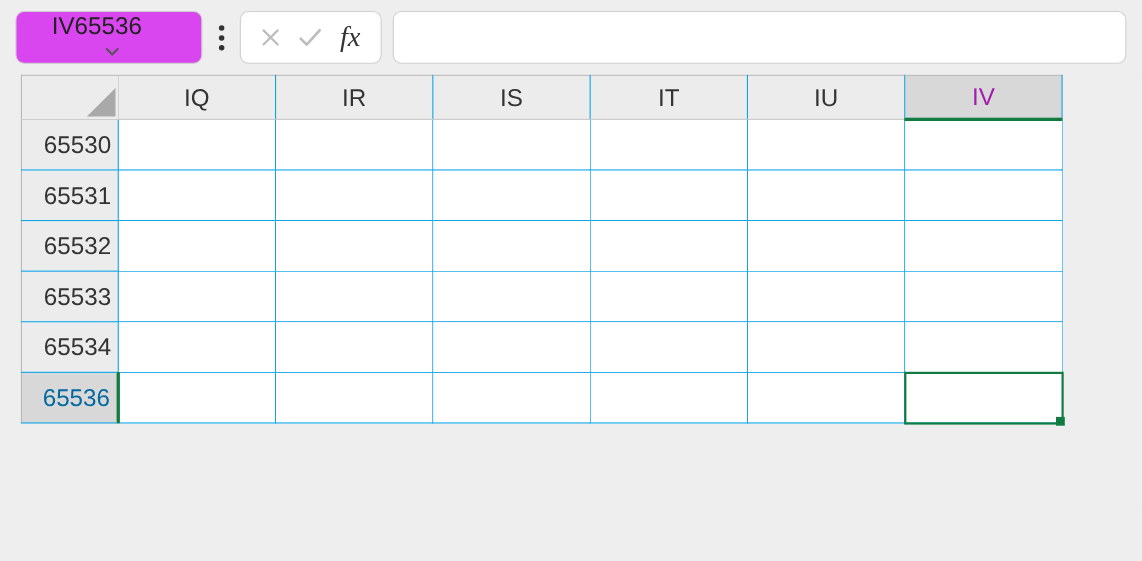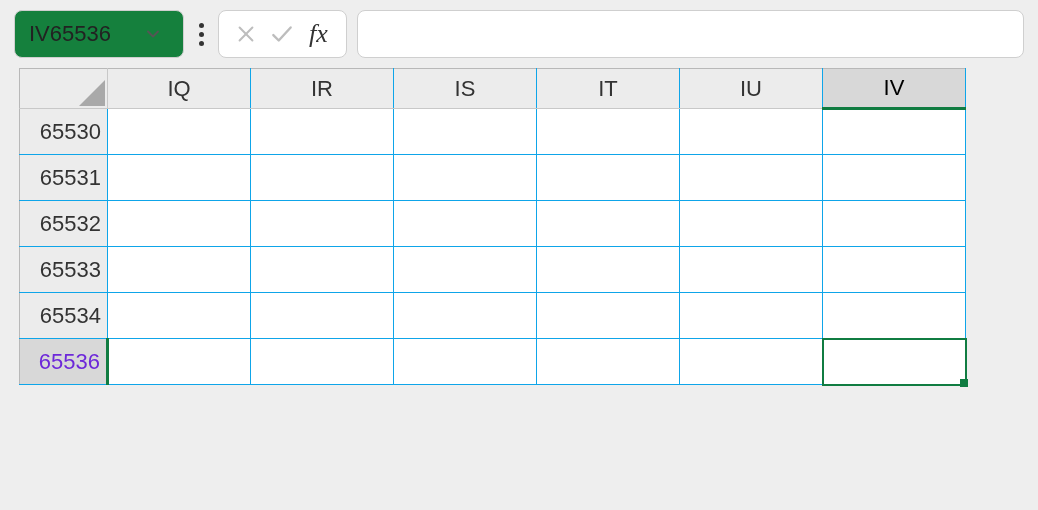--- a/index.html
+++ b/index.html
@@ -16,26 +16,27 @@
       display: flex;
       align-items: center;
       padding: 10px 14px 10px 14px;
       gap: 10px;
       background: #eeeeee;
     }
 
     .name-box-wrap {
       display: flex;
       align-items: center;
-      background: #15803d;
+      background: #d946ef;
       border: 1px solid #cfcfcf;
       border-radius: 8px;
       height: 48px;
       padding: 0 8px 0 14px;
       min-width: 170px;
+      flex-direction: column;
     }
     .name-box-input {
       border: none;
       outline: none;
       font-size: 22px;
       color: #222;
       width: 110px;
       background: transparent;
     }
     .name-box-chevron {
@@ -139,36 +140,36 @@
       height: 40px;
       background: #ececec;
       color: #333;
       font-size: 22px;
       text-align: center;
       border-top: 1px solid #b8b8b8 !important;
       border-bottom: 1px solid #c8c8c8 !important;
     }
     .col-header.active {
       background: #d8d8d8;
-      color: #000000;
+      color: #a21caf;
       border-bottom: 3px solid #107c41 !important;
     }
     .row-header {
       width: 88px;
       height: 46px;
       background: #ececec;
       color: #333;
       font-size: 22px;
       text-align: right;
       padding-right: 6px;
       border-left: 1px solid #b8b8b8 !important;
     }
     .row-header.active {
       background: #d8d8d8;
-      color: #6d28d9;
+      color: #0369a1;
       border-right: 3px solid #107c41 !important;
     }
     .cell {
       height: 46px;
       background: #ffffff;
       font-size: 20px;
       padding: 0 6px;
       position: relative;
     }
     .cell.selected {

